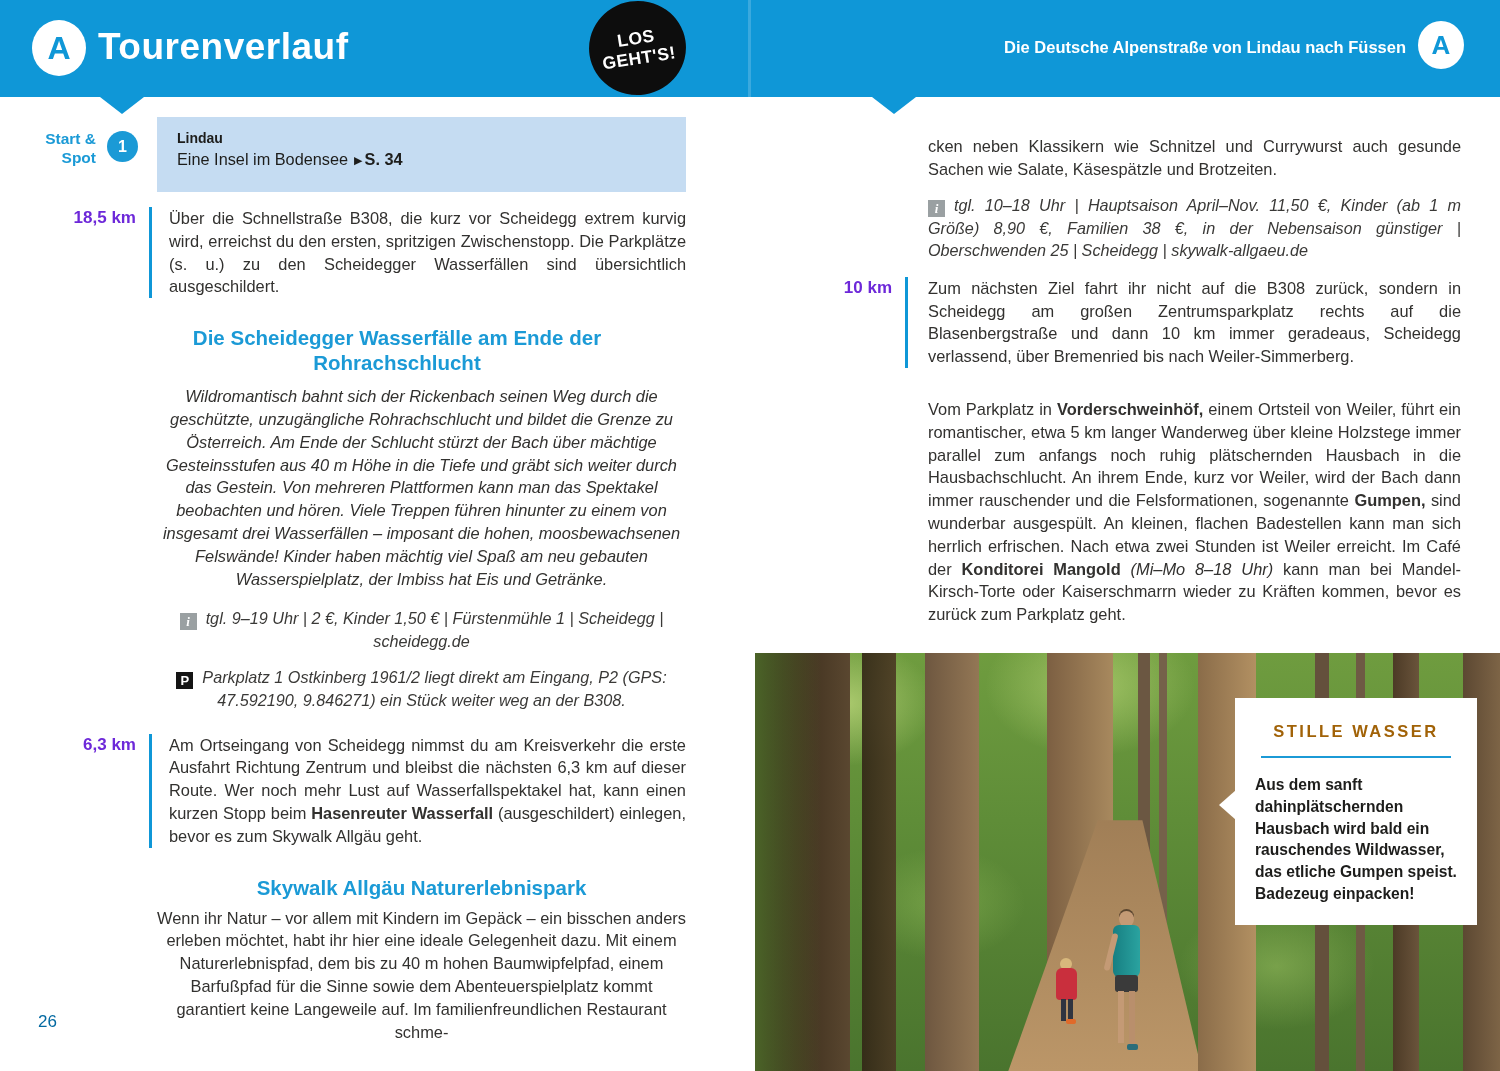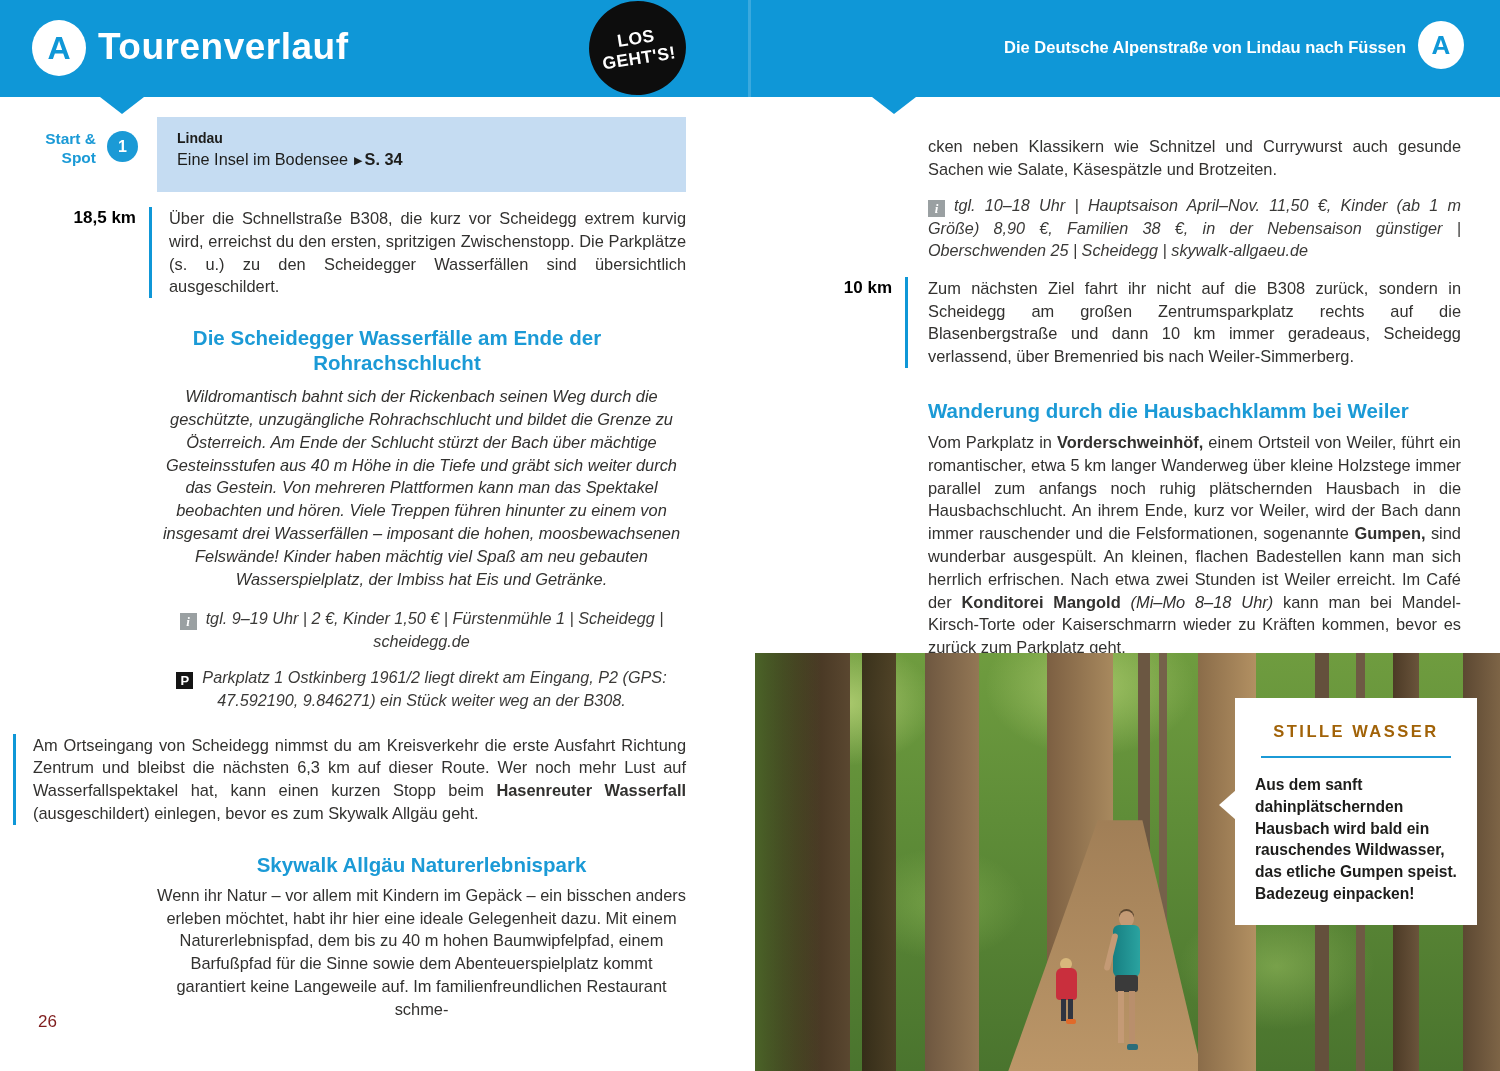--- a/index.html
+++ b/index.html
@@ -46,21 +46,21 @@
   .sq-icon {
     display:inline-block; width:17px; height:17px; margin-right:9px;
     text-align:center; font-style:italic; font-weight:700; font-size:13px;
     line-height:17px; color:#fff; vertical-align:-2px; font-family:"Liberation Serif",serif;
   }
   .sq-icon.info { background:#9aa0a2; }
   .sq-icon.park { background:#141414; font-family:"Liberation Sans",sans-serif; font-style:normal; }
 
   
   .seg { display:flex; align-items:stretch; }
-  .seg .km { flex:0 0 136px; text-align:right; font-weight:700; font-size:17px; color:#000000; padding-top:1px; }
+  .seg .km { flex:0 0 136px; text-align:right; font-weight:700; font-size:17px; color:#6d28d9; padding-top:1px; }
   .seg .rule { flex:0 0 3px; background:#0f97d7; margin-left:13px; }
   .seg .seg-txt { flex:1; }
   .lcol .seg .seg-txt { margin-left:17px; }
   .rcol .seg .km { flex:0 0 137px; }
   .rcol .seg .seg-txt { margin-left:20px; }
 
   
   .start-spot {
     position:absolute; left:28px; top:129px; width:68px; text-align:right;
     color:#1b9ad6; font-weight:700; font-size:15.5px; line-height:19px;
@@ -81,21 +81,21 @@
 
   .lcol { position:absolute; left:0; top:207px; width:686px; }
   .lcol .indent { margin-left:157px; width:529px;text-align:center; }
   .lcol .seg1 { margin-bottom:27px; }
   .lcol .h1 { margin-bottom:10px; width:480px; }
   .lcol .p1 { margin-bottom:17px;font-style:italic; }
   .lcol .inf { margin-bottom:13px; }
   .lcol .prk { margin-bottom:22px; }
   .lcol .seg2 { margin-bottom:27px; }
   .lcol .h2 { margin-bottom:7px; }
-  .page-num { position:absolute; left:38px; top:1012px; font-size:17px; color:#7f1d1d; }
+  .page-num { position:absolute; left:38px; top:1012px; font-size:17px; color:#0369a1; }
 
   
   .rcol { position:absolute; left:755px; top:135px; width:706px; }
   .rcol .indent { margin-left:173px; width:533px; }
   .rcol .pcont { margin-bottom:13px; }
   .rcol .inf { margin-bottom:15px; }
   .rcol .seg3 { margin-bottom:30px; }
   .rcol .h3 { margin-bottom:8px; width:540px; }
 
   
@@ -208,20 +208,21 @@
     <div class="indent body-txt p1">Wildromantisch bahnt sich der Rickenbach seinen Weg durch die geschützte, unzugängliche Rohrachschlucht und bildet die Grenze zu Österreich. Am Ende der Schlucht stürzt der Bach über mächtige Gesteinsstufen aus 40 m Höhe in die Tiefe und gräbt sich weiter durch das Gestein. Von mehreren Plattformen kann man das Spektakel beobachten und hören. Viele Treppen führen hinunter zu einem von insgesamt drei Wasserfällen – imposant die hohen, moosbewachsenen Felswände! Kinder haben mächtig viel Spaß am neu gebauten Wasserspielplatz, der Imbiss hat Eis und Getränke.</div>
 
     <div class="indent info-line inf">
       <span class="sq-icon info">i</span><span>tgl. 9–19 Uhr | 2 €, Kinder 1,50 € | Fürstenmühle 1 | Scheidegg | scheidegg.de</span>
     </div>
     <div class="indent info-line prk">
       <span class="sq-icon park">P</span><span>Parkplatz 1 Ostkinberg 1961/2 liegt direkt am Eingang, P2 (GPS: 47.592190, 9.846271) ein Stück weiter weg an der B308.</span>
     </div>
 
     <div class="seg seg2">
+      <div class="km">6,3 km</div>
       <div class="rule"></div>
       <div class="seg-txt body-txt"><span>Am Ortseingang von Scheidegg nimmst du am Kreisverkehr die erste Ausfahrt Richtung Zentrum und bleibst die nächsten 6,3 km auf dieser Route. Wer noch mehr Lust auf Wasserfallspektakel hat, kann einen kurzen Stopp beim </span><span style="font-weight: 700;">Hasenreuter Wasserfall</span><span> (ausgeschildert) einlegen, bevor es zum Skywalk Allgäu geht.</span></div>
     </div>
 
     <div class="indent blue-h h2">Skywalk Allgäu Naturerlebnispark</div>
     <div class="indent body-txt">Wenn ihr Natur – vor allem mit Kindern im Gepäck – ein bisschen anders erleben möchtet, habt ihr hier eine ideale Gelegenheit dazu. Mit einem Naturerlebnispfad, dem bis zu 40 m hohen Baumwipfelpfad, einem Barfußpfad für die Sinne sowie dem Abenteuerspielplatz kommt garantiert keine Langeweile auf. Im familienfreundlichen Restaurant schme-</div>
   </div>
 
   <div class="page-num">26</div>
 
@@ -231,21 +232,20 @@
     <div class="indent info-line inf">
       <span class="sq-icon info">i</span><span>tgl. 10–18 Uhr | Hauptsaison April–Nov. 11,50 €, Kinder (ab 1 m Größe) 8,90 €, Familien 38 €, in der Nebensaison günstiger | Oberschwenden 25 | Scheidegg | skywalk-allgaeu.de</span>
     </div>
 
     <div class="seg seg3">
       <div class="km">10 km</div>
       <div class="rule"></div>
       <div class="seg-txt body-txt">Zum nächsten Ziel fahrt ihr nicht auf die B308 zurück, sondern in Scheidegg am großen Zentrumsparkplatz rechts auf die Blasenbergstraße und dann 10 km immer geradeaus, Scheidegg verlassend, über Bremenried bis nach Weiler-Simmerberg.</div>
     </div>
 
-    <div class="indent blue-h h3">Wanderung durch die Hausbachklamm bei Weiler</div>
     <div class="indent body-txt"><span>Vom Parkplatz in </span><span style="font-weight: 700;">Vorderschweinhöf,</span><span> einem Ortsteil von Weiler, führt ein romantischer, etwa 5 km langer Wanderweg über kleine Holzstege immer parallel zum anfangs noch ruhig plätschernden Hausbach in die Hausbachschlucht. An ihrem Ende, kurz vor Weiler, wird der Bach dann immer rauschender und die Felsformationen, sogenannte </span><span style="font-weight: 700;">Gumpen,</span><span> sind wunderbar ausgespült. An kleinen, flachen Badestellen kann man sich herrlich erfrischen. Nach etwa zwei Stunden ist Weiler erreicht. Im Café der </span><span style="font-weight: 700;">Konditorei Mangold</span><span> </span><span style="font-style: italic;">(Mi–Mo 8–18 Uhr)</span><span> kann man bei Mandel-Kirsch-Torte oder Kaiserschmarrn wieder zu Kräften kommen, bevor es zurück zum Parkplatz geht.</span></div>
   </div>
 
   <div class="photo">
     <div class="trunk tk1"></div>
     <div class="trunk tk2"></div>
     <div class="trunk tk3"></div>
     <div class="trunk tk4"></div>
     <div class="trunk tk5"></div>
     <div class="trunk tk6"></div>

